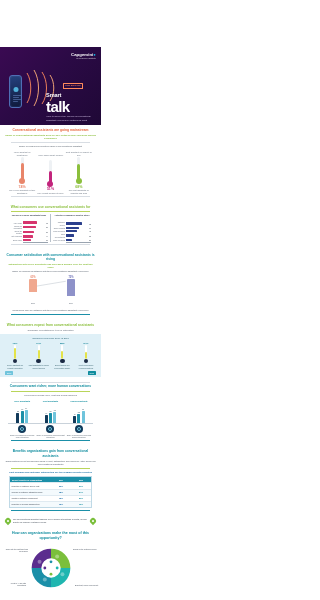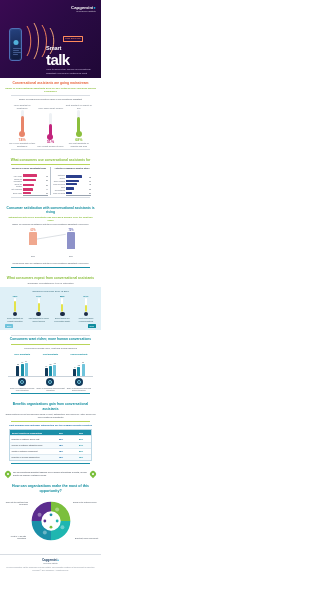--- a/index.html
+++ b/index.html
@@ -9,20 +9,21 @@
     font-family:"Liberation Sans", sans-serif;
     -webkit-font-smoothing:antialiased;
   }
   .page { width:101px; height:600px; position:relative; background:#ffffff; }
 
   
   .hero {
     position:relative; height:78px; width:101px;
     background:linear-gradient(135deg,#3a0a52 0%,#2b0a45 45%,#1f0836 100%);
     overflow:hidden;
+    margin-top:47px;
   }
   .hero-logo {
     position:absolute; right:5px; top:5px;
     font-size:4.2px; color:#fff; font-weight:bold; letter-spacing:.1px;
     text-align:right; line-height:1.25;
   }
   .hero-logo .dot { color:#12abdb; }
   .hero-logo .sub { font-size:2.2px; font-weight:normal; opacity:.8; display:block; }
 
   .phone {

